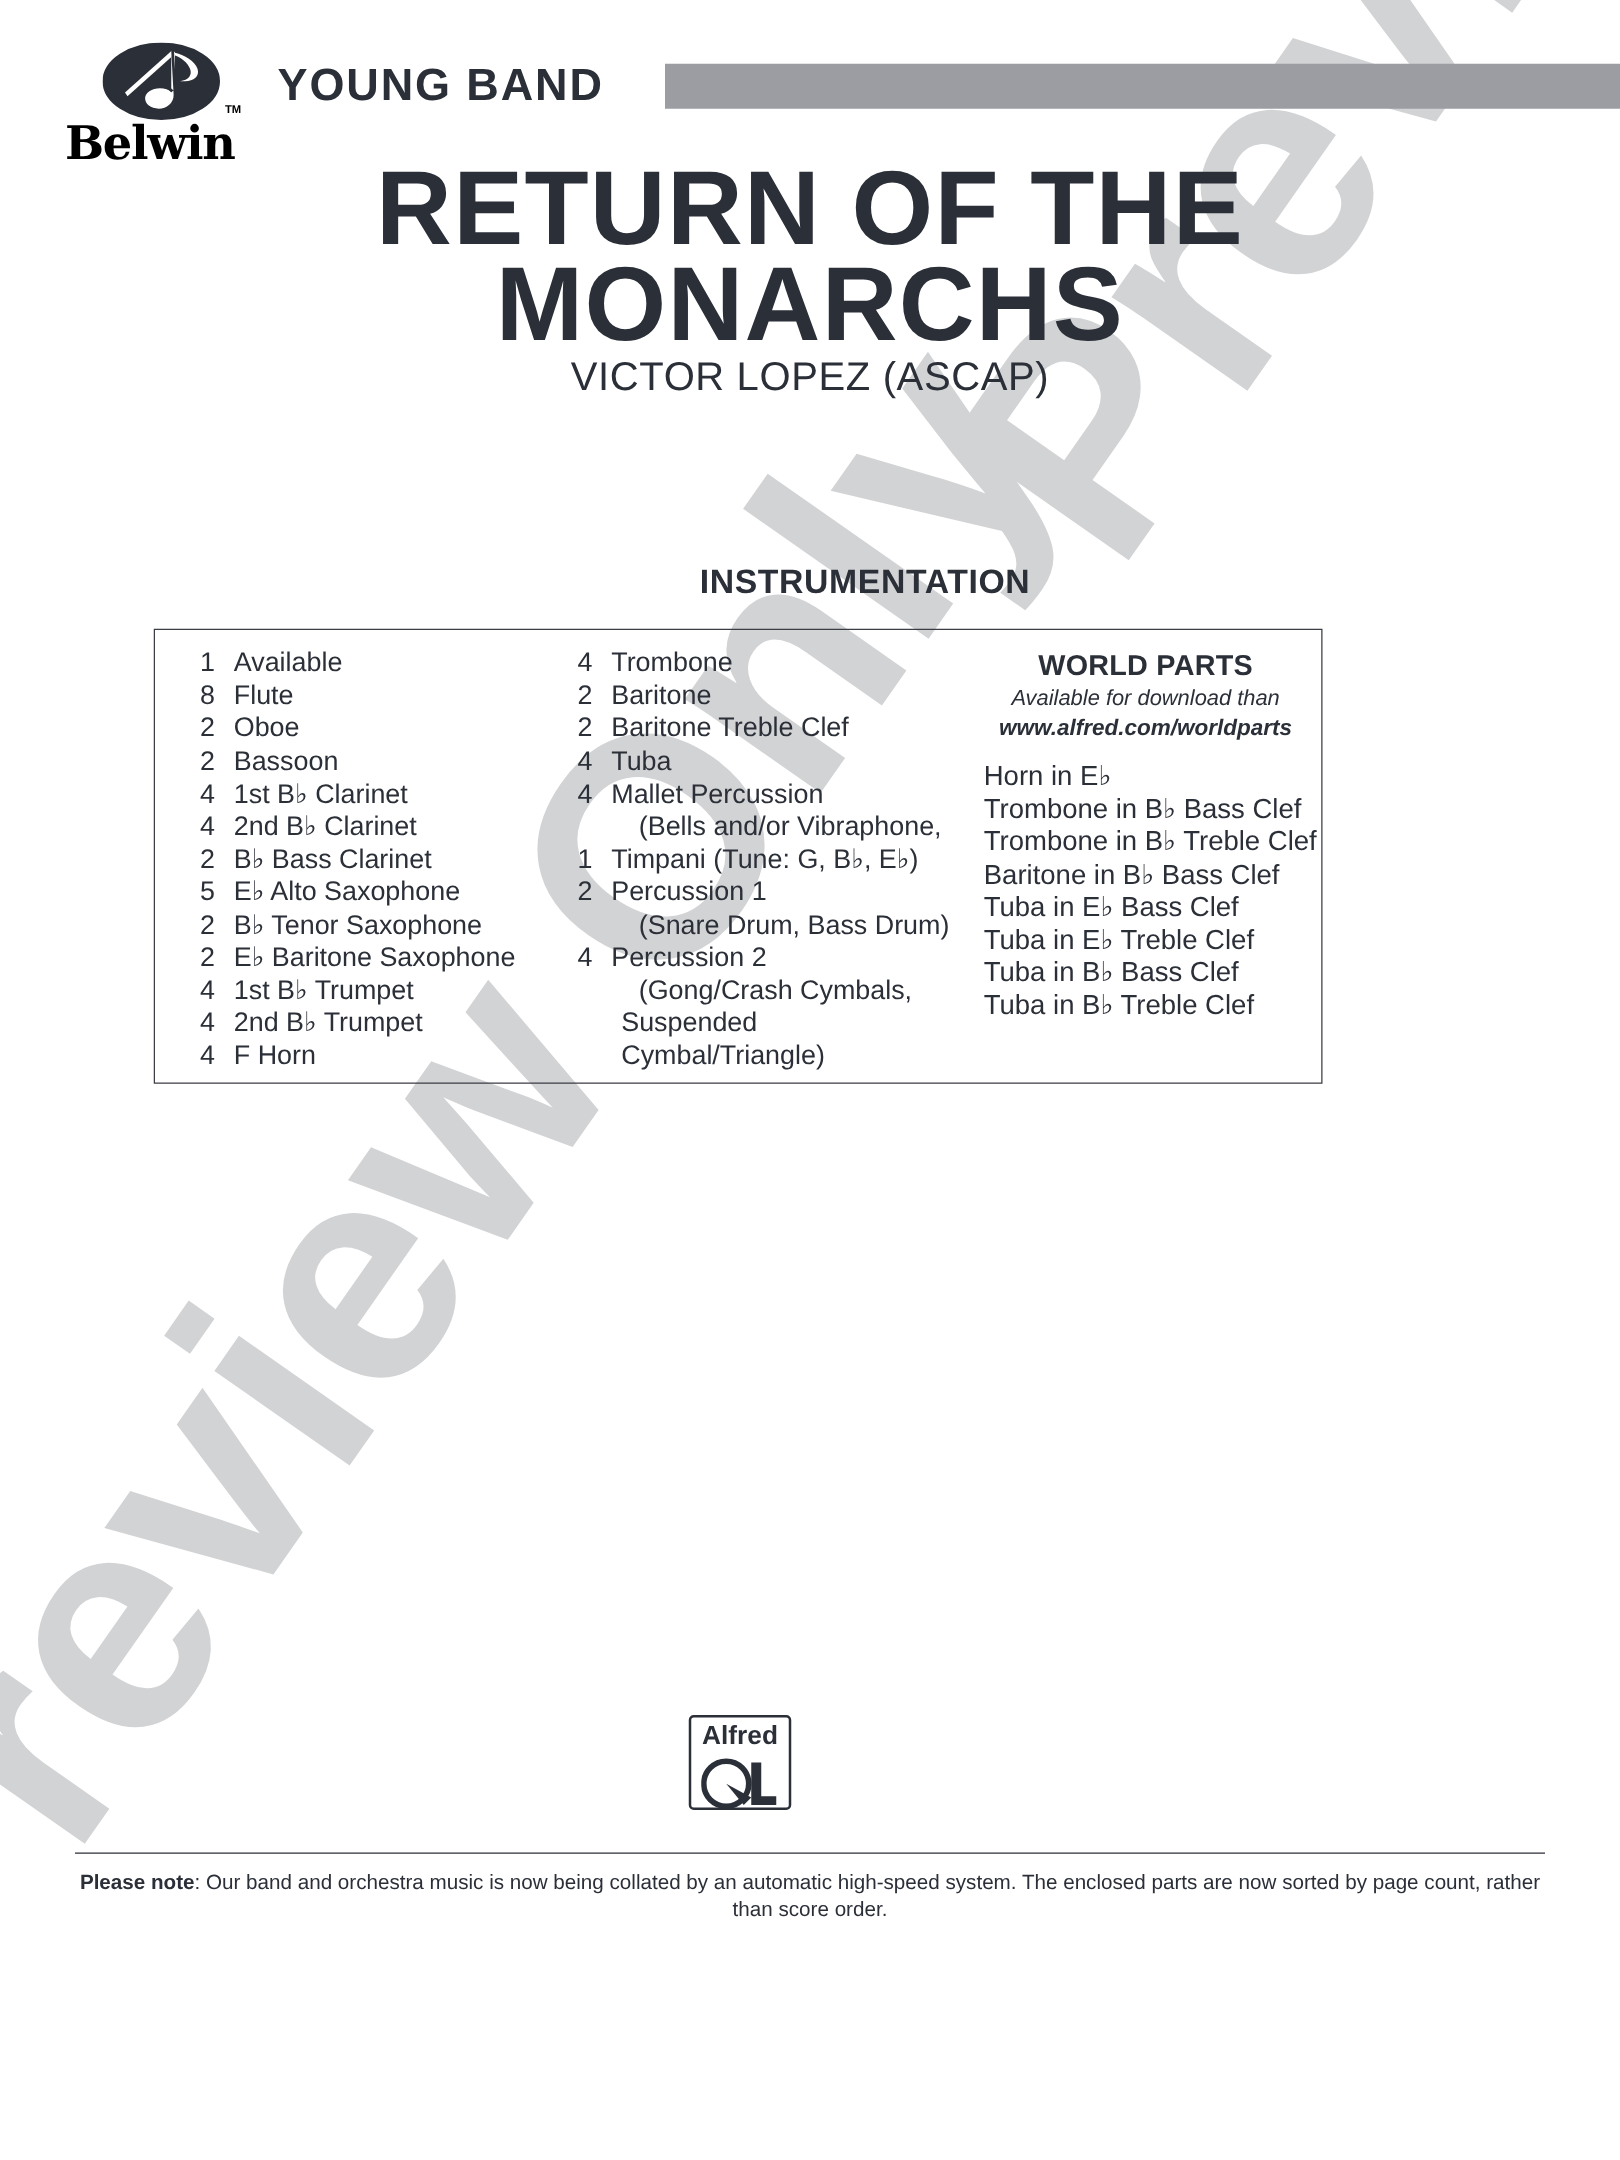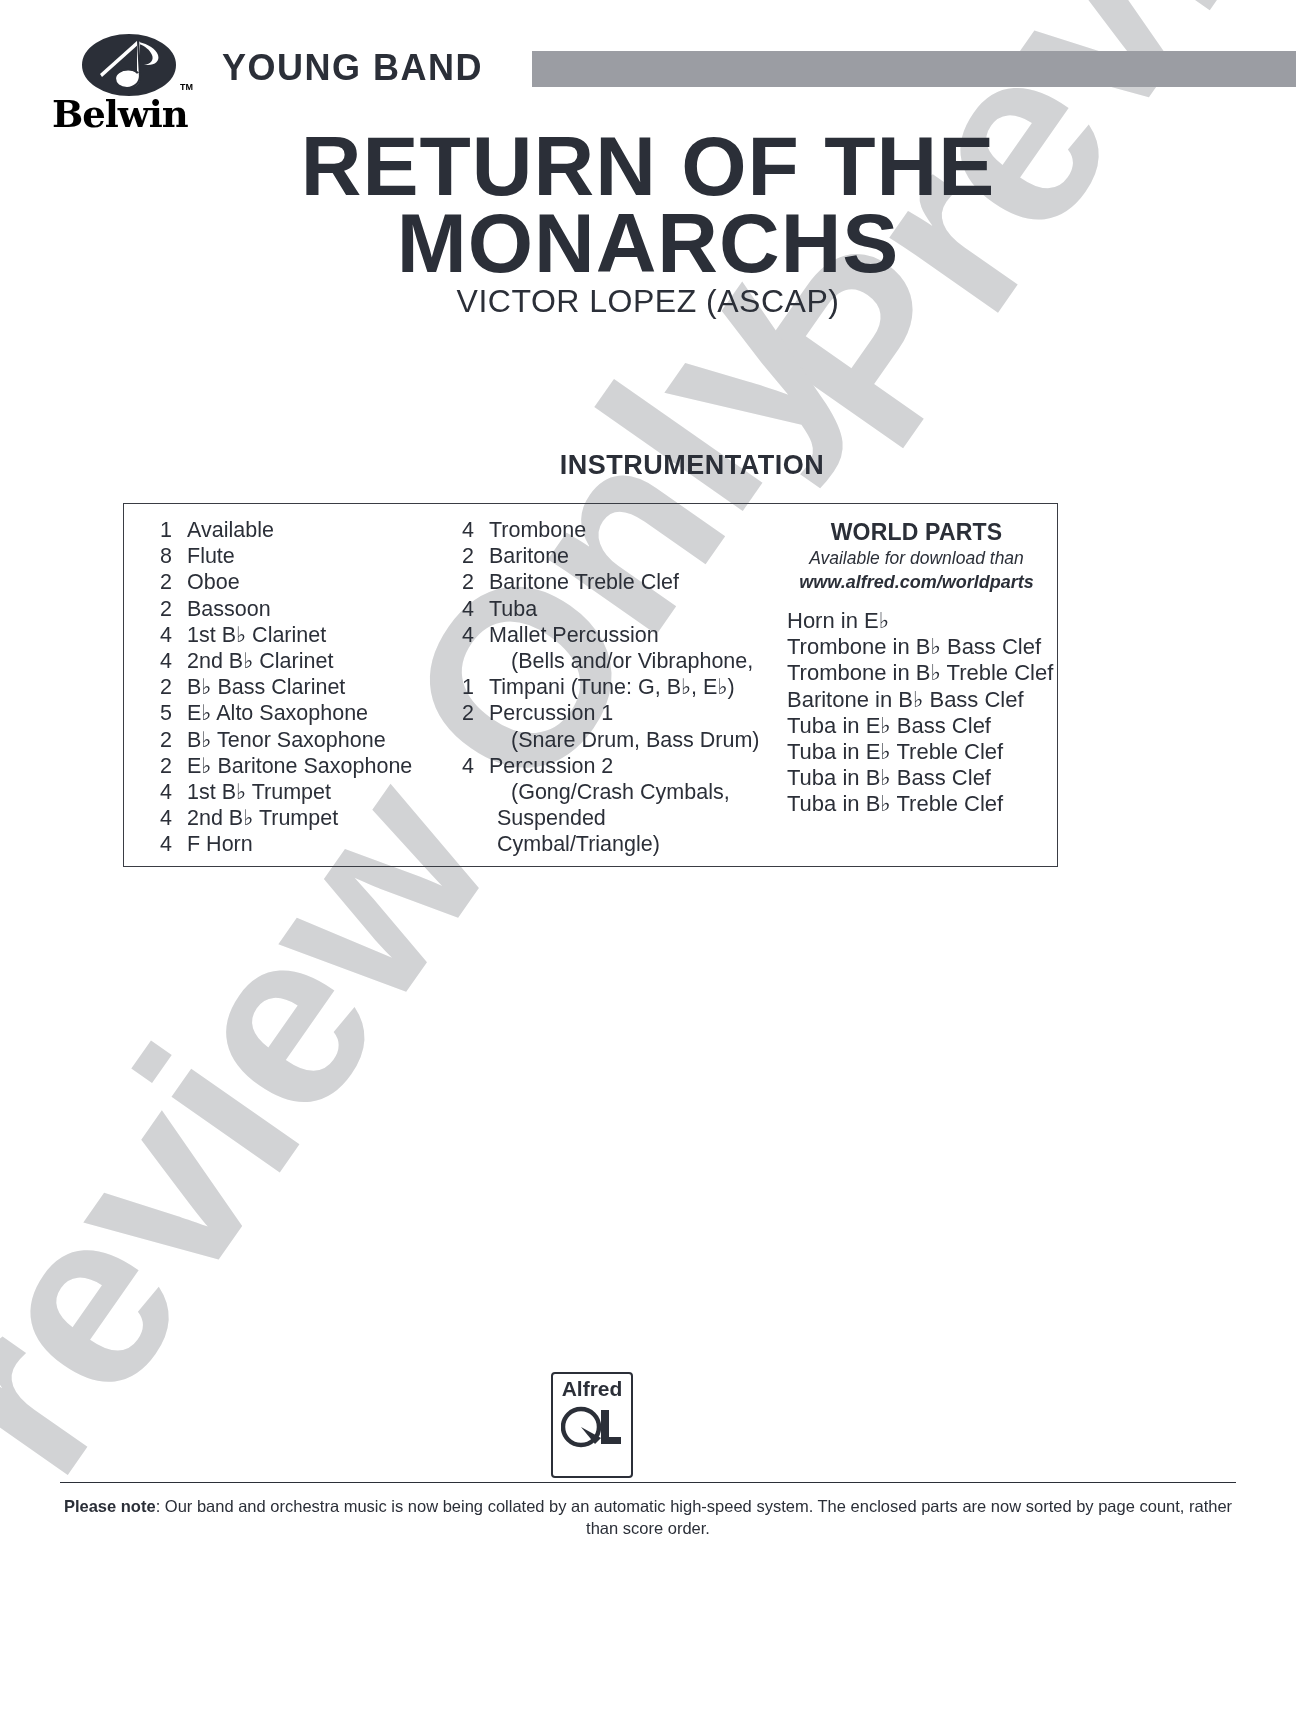--- a/index.html
+++ b/index.html
@@ -129,21 +129,21 @@
     text-align:center; font-size:18px; font-style:italic; font-weight:700;
     color:#2b2f38; line-height:24px;
   }
   .wp-item {
     font-size:22px; line-height:26.2px; color:#2b2f38; padding-left:12px;
   }
   .wp-gap { height:14px; }
 
   
   #alfred-logo {
-    position:absolute; left:551px; top:1372px; width:82px; height:106px;
+    position:absolute; left:551px; top:1372px; width:82px; height:76px;
     border:2.5px solid #2b2f38; border-radius:4px;
     background:#fff; z-index:10;
   }
   #alfred-logo .atext {
     position:absolute; left:0; top:3px; width:100%;
     text-align:center; font-size:21px; font-weight:700; color:#2b2f38;
     font-family:"Liberation Sans", sans-serif;
   }
   #alfred-logo .amark {
     position:absolute; left:8px; top:30px; width:66px; height:46px;

